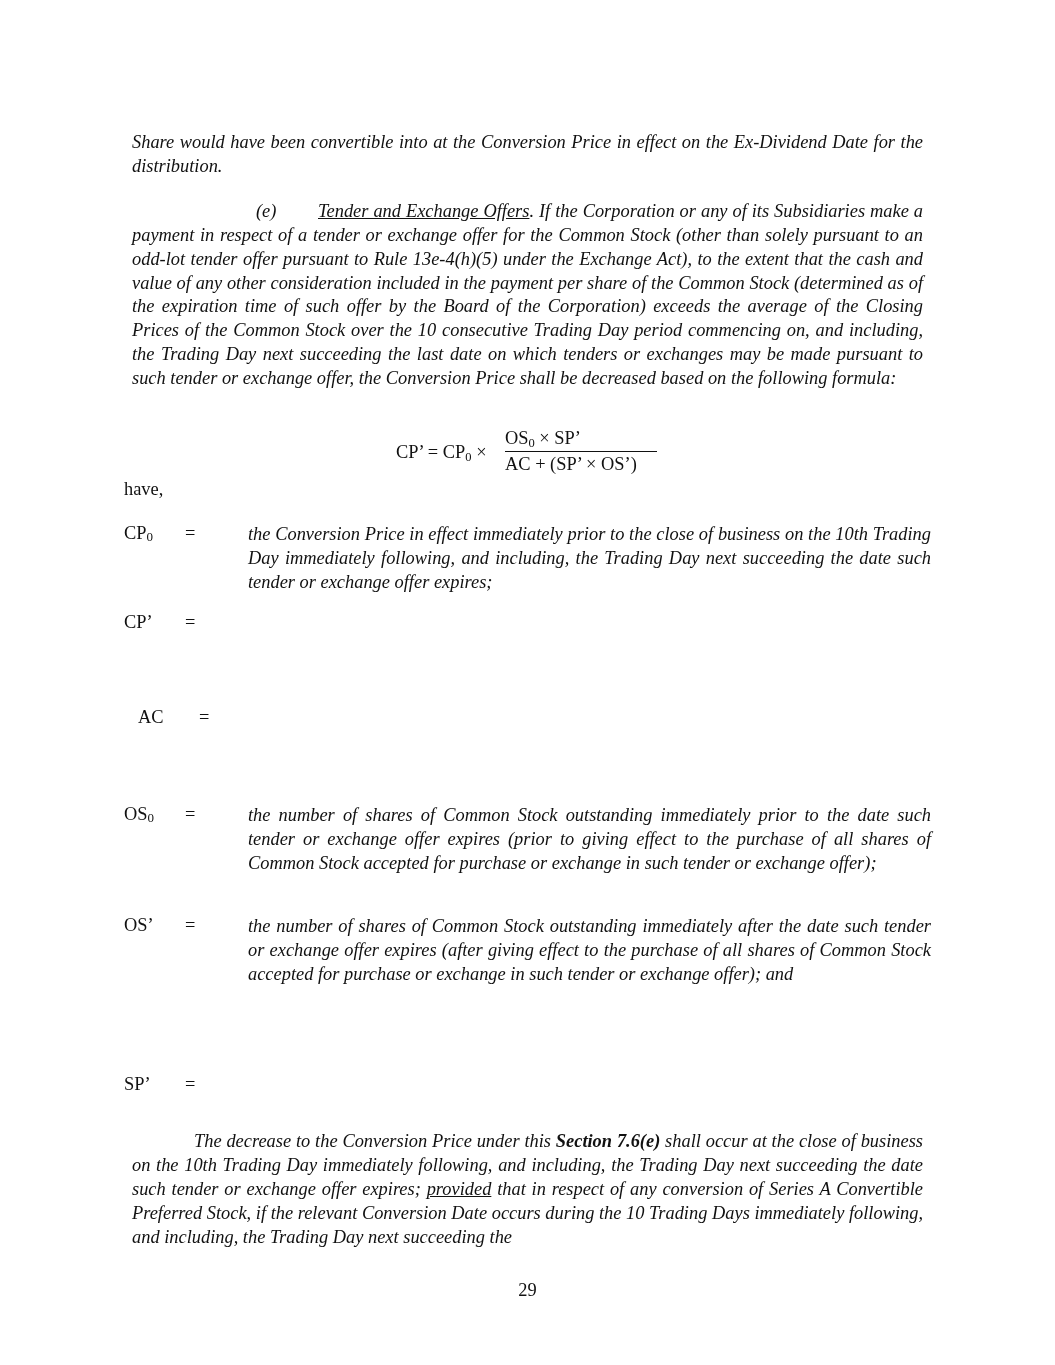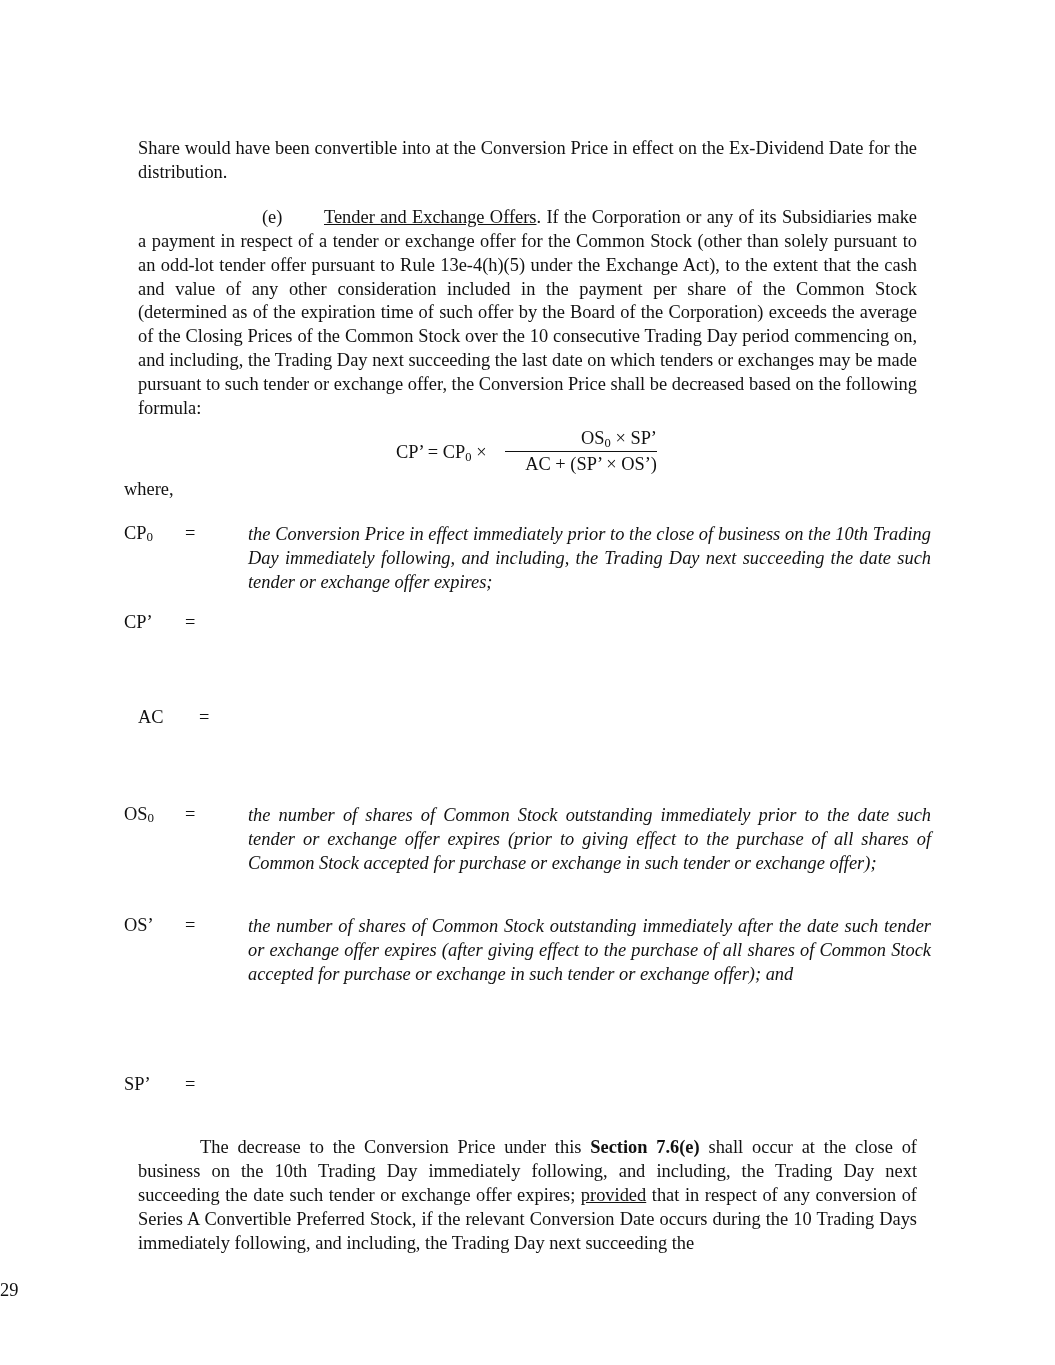--- a/index.html
+++ b/index.html
@@ -1,55 +1,55 @@
 <!DOCTYPE html>
 <html><head>
 <meta charset="utf-8">
 <style>
   html, body { margin: 0; padding: 0; background: #ffffff; }
   body { width: 1055px; height: 1365px; position: relative; overflow: hidden;
          font-family: "Liberation Serif", "DejaVu Serif", serif; color: #111; font-size: 18.4px; }
   .page { position: absolute; left: 124px; top: 123px; width: 807px; }
-  .p { line-height: 23.9px; text-align: justify; margin: 14px; }
+  .p { line-height: 23.9px; text-align: justify; margin: 8px; font-style: italic; }
   .u { text-decoration: underline; }
   .b { font-weight: bold; }
   .formula { position: absolute; left: 396px; top: 426px; font-size: 18.4px; white-space: nowrap; }
   .formula .lhs { position: absolute; left: 0; top: 16px; white-space: nowrap; }
-  .formula .frac { position: absolute; left: 109px; top: 0; width: 152px; text-align: right; }
+  .formula .frac { position: absolute; left: 109px; top: 0; width: 152px; text-align: left; }
   .frac .num { display: block; line-height: 24px; }
   .frac .bar { display: block; height: 1.3px; background: #111; margin: 1px 0 1px 0; }
   .frac .den { display: block; line-height: 22px; }
   sub { font-size: 12.5px; vertical-align: -3px; line-height: 0; }
   .where { position: absolute; left: 124px; top: 479px; }
   .def { position: absolute; left: 124px; width: 807px; }
   .def .term { position: absolute; left: 0; top: 0; }
   .def .eq { position: absolute; left: 61px; top: 0; }
   .def .text { margin-left: 124px; width: 683px; line-height: 23.9px; text-align: justify; font-style: italic; }
   .term sub.s { font-size: 13px; vertical-align: -2px; }
   .indent { text-indent: 62px; }
-  .pagenum { position: absolute; left: 0; width: 1055px; top: 1280px; }
+  .pagenum { position: absolute; left: 0; width: 1055px; top: 1280px; text-align: center; }
 </style>
 </head>
 <body>
 
 <div class="page">
   <p class="p">Share would have been convertible into at the Conversion Price in effect on the Ex-Dividend Date for the distribution.</p>
   <p class="p" style="margin-top:21px;"><span style="display:inline-block;width:124px;"></span><span style="display:inline-block;width:62px;">(e)</span><span class="u">Tender and Exchange Offers</span><span>. If the Corporation or any of its Subsidiaries make a payment in respect of a tender or exchange offer for the Common Stock (other than solely pursuant to an odd-lot tender offer pursuant to Rule 13e-4(h)(5) under the Exchange Act), to the extent that the cash and value of any other consideration included in the payment per share of the Common Stock (determined as of the expiration time of such offer by the Board of the Corporation) exceeds the average of the Closing Prices of the Common Stock over the 10 consecutive Trading Day period commencing on, and including, the Trading Day next succeeding the last date on which tenders or exchanges may be made pursuant to such tender or exchange offer, the Conversion Price shall be decreased based on the following formula:</span></p>
 </div>
 
 <div class="formula">
   <span class="lhs"><span>CP’ = CP</span><sub>0</sub><span> ×</span></span>
   <span class="frac">
     <span class="num"><span>OS</span><sub>0</sub><span> × SP’</span></span>
     <span class="bar"></span>
     <span class="den">AC + (SP’ × OS’)</span>
   </span>
 </div>
 
-<div class="where">where,</div>
+<div class="where">have,</div>
 
 <div class="def" style="top:523px;">
   <span class="term"><span>CP</span><sub class="s">0</sub></span>
   <span class="eq">=</span>
   <div class="text">the Conversion Price in effect immediately prior to the close of business on the 10th Trading Day immediately following, and including, the Trading Day next succeeding the date such tender or exchange offer expires;</div>
 </div>
 <div class="def" style="top:592px;margin-top:20px;">
   <span class="term">CP’</span>
   <span class="eq">=</span>
 </div>

